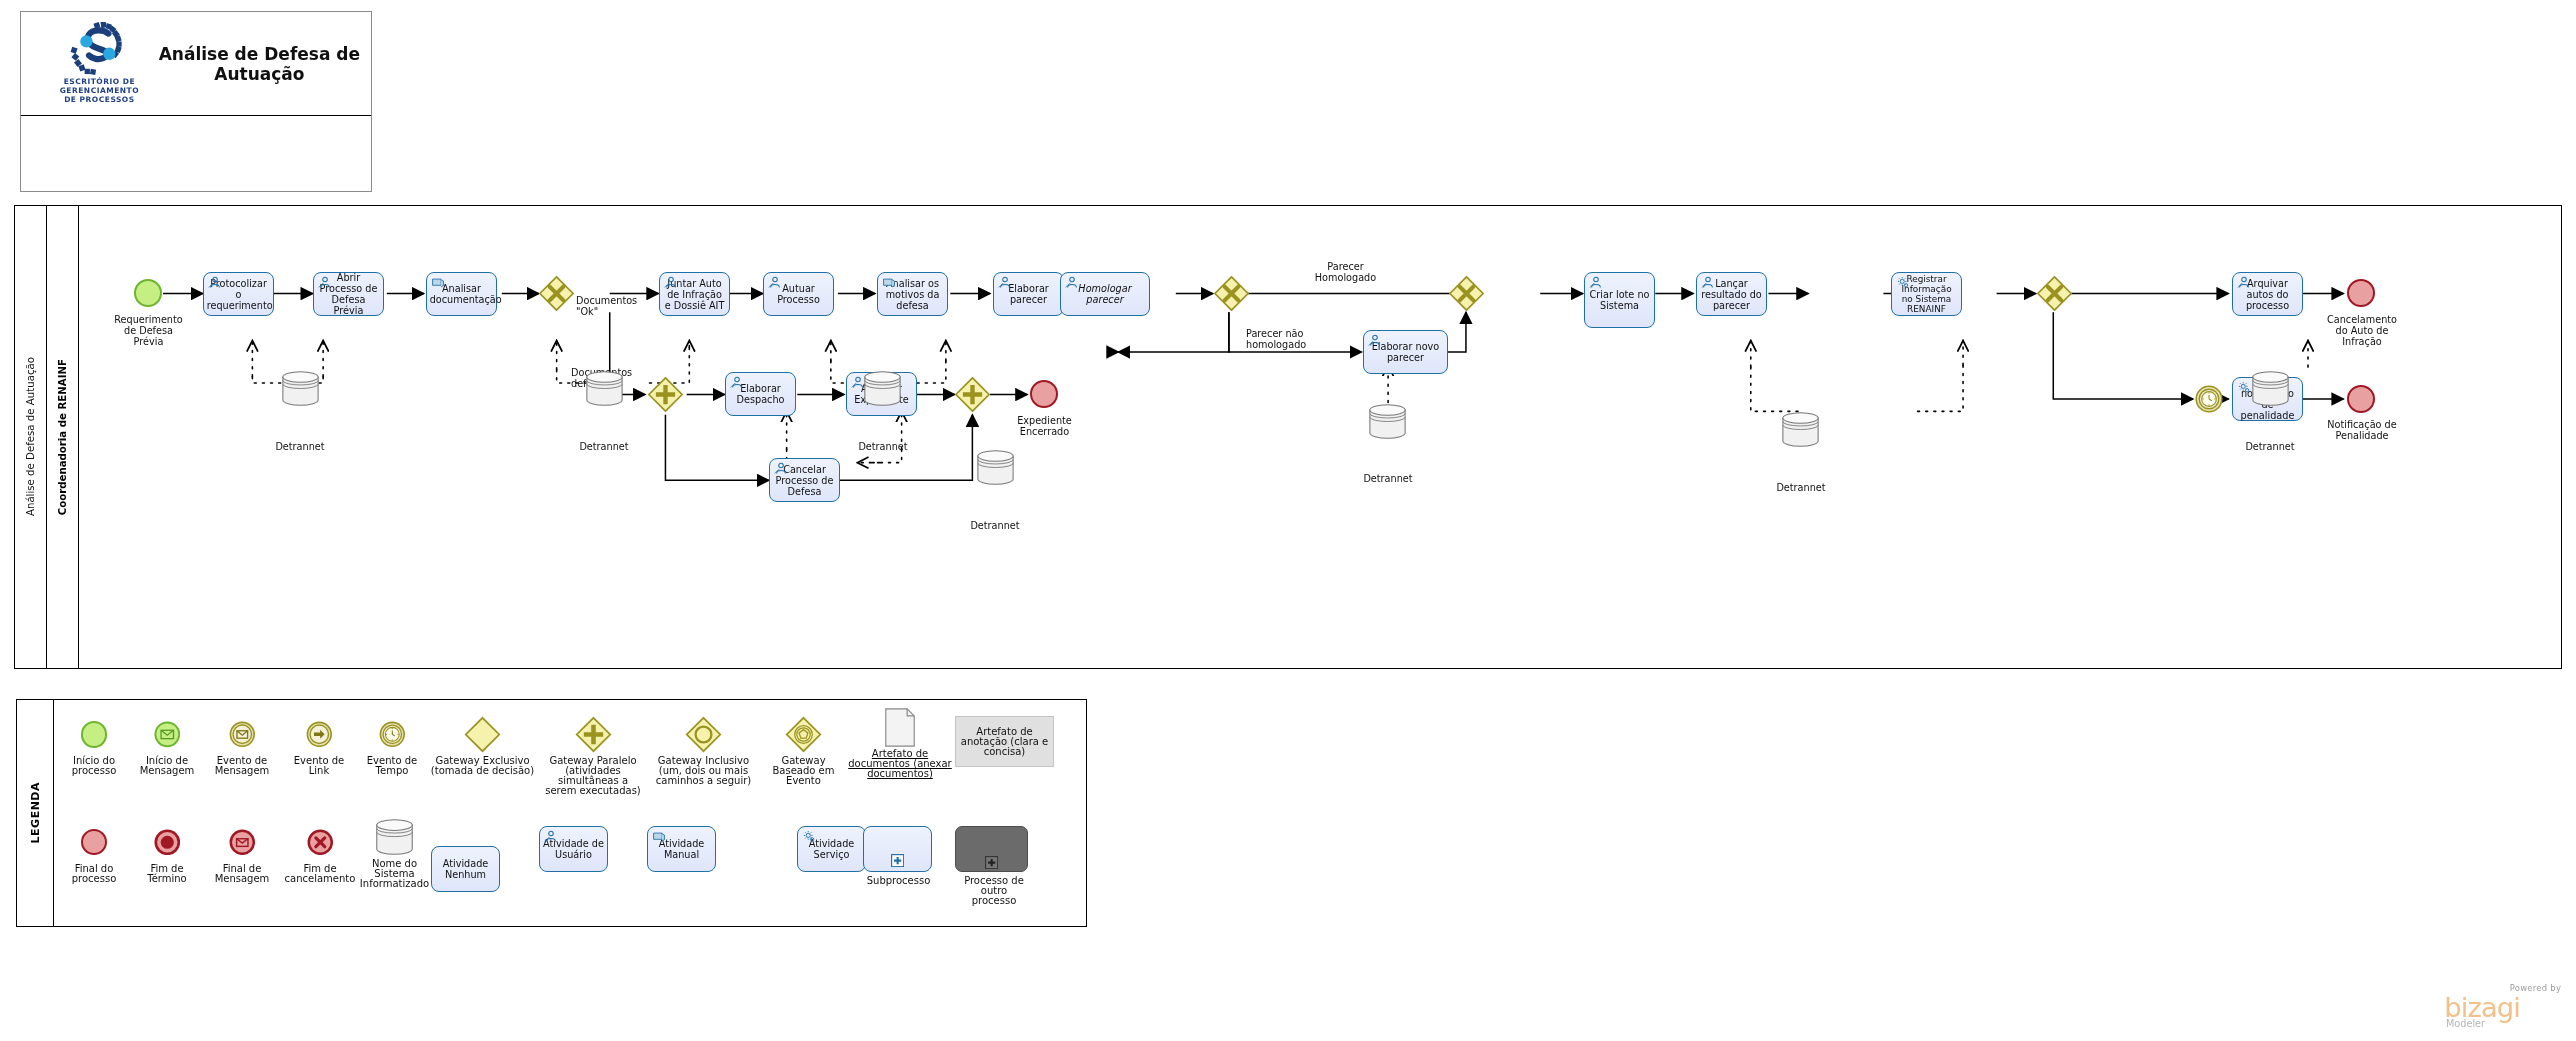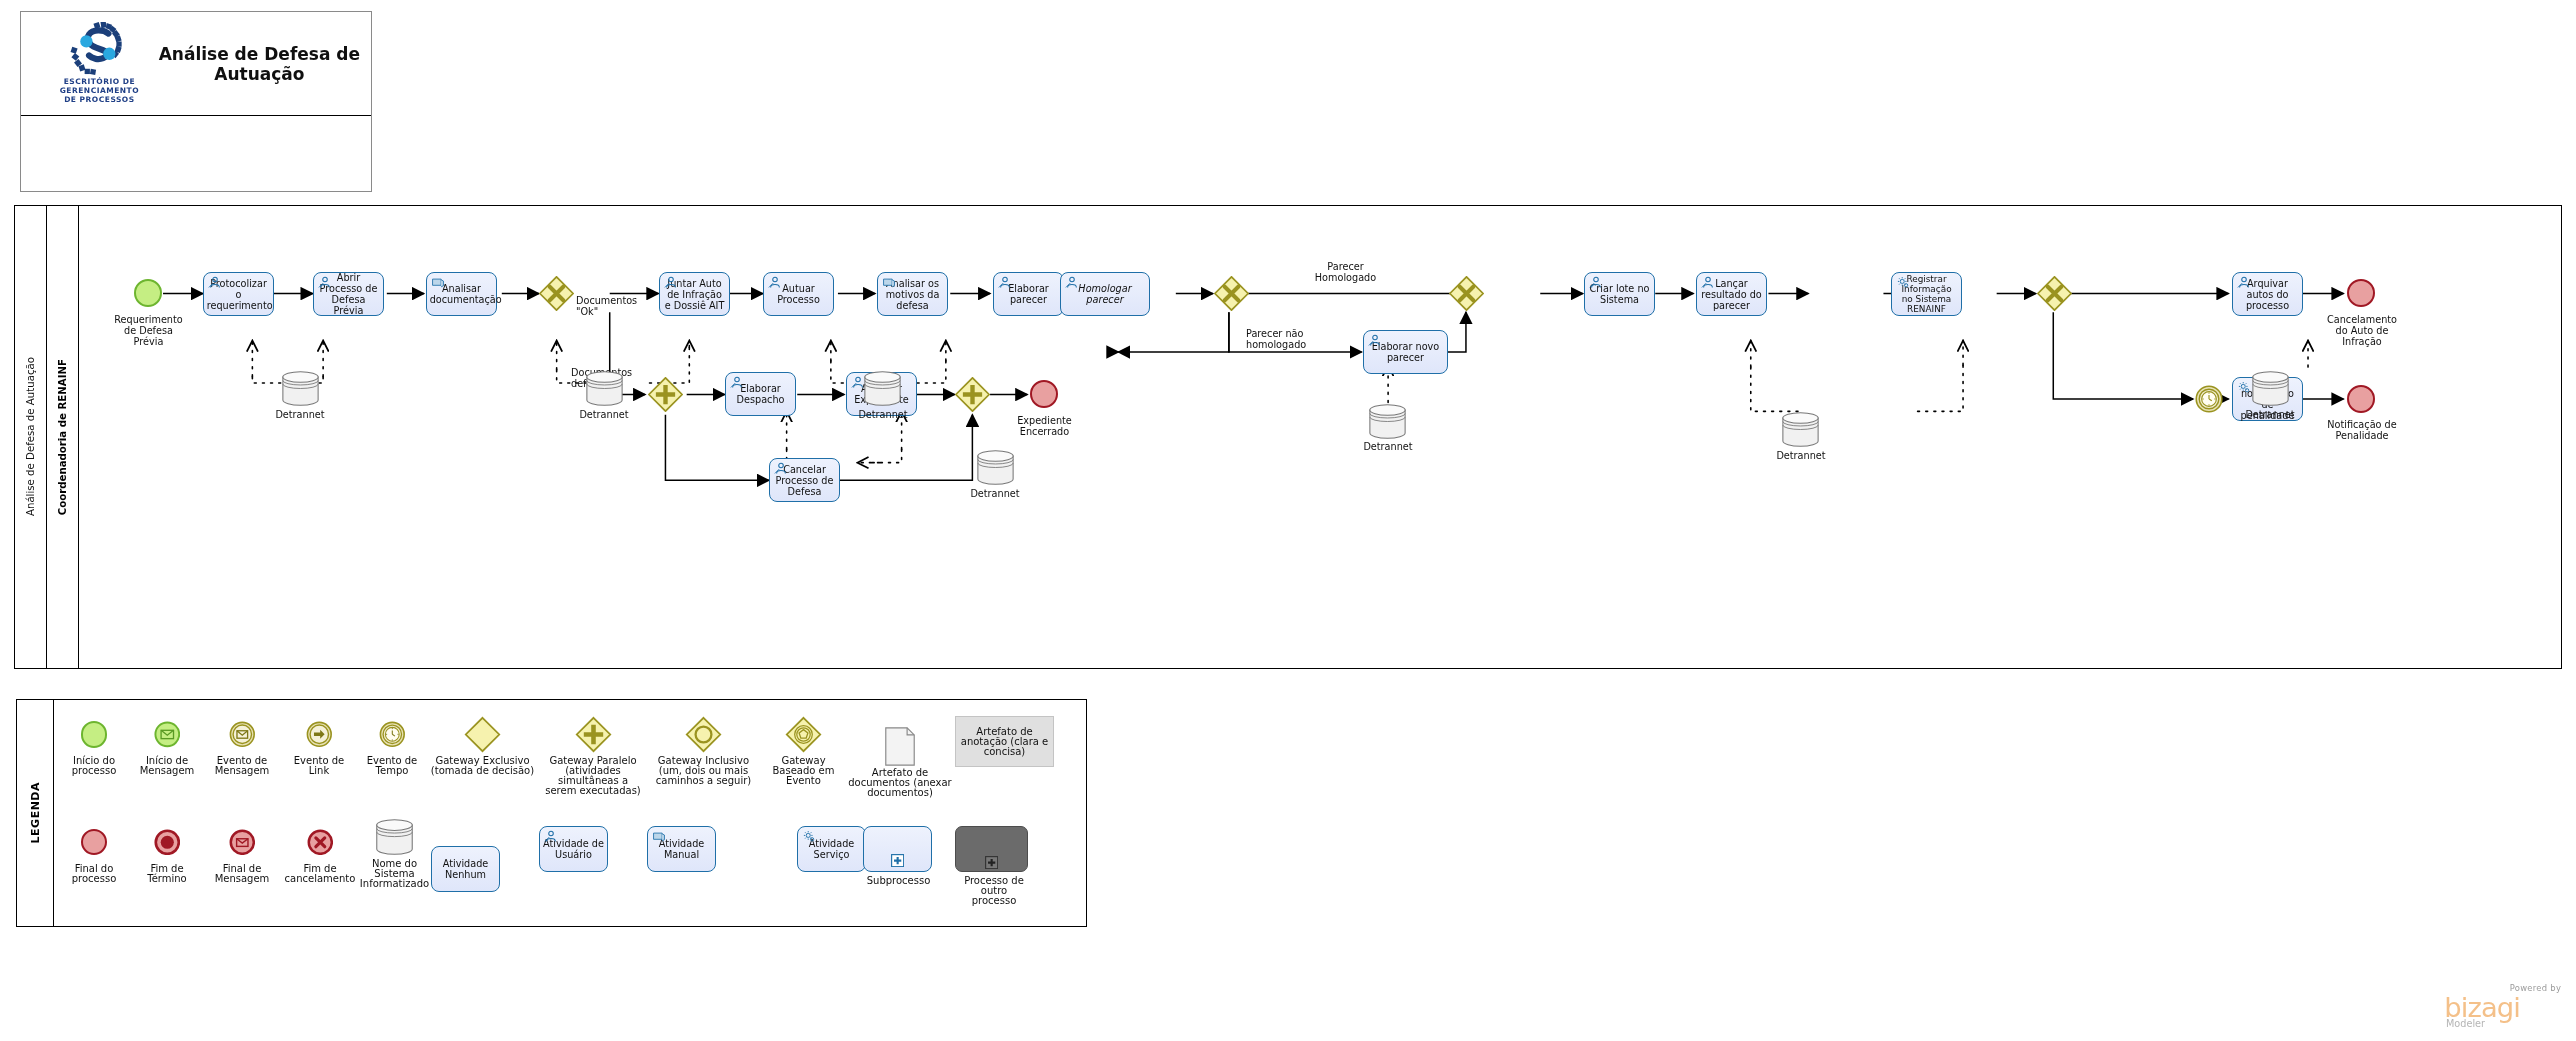--- a/index.html
+++ b/index.html
@@ -69,21 +69,21 @@
     font-size:9.7px; line-height:11px; color:#111; padding:1.8px 2.7px;
   }
   .task .tlabel{ display:block; width:100%; }
   .task-ico{ position:absolute; left:3.5px; top:2.7px; width:14px; height:12.4px; }
 
   .gw{ position:absolute; width:35px; height:35px; }
   .ev{ position:absolute; border-radius:50%; }
 
   .datastore{ position:absolute; width:41px; height:37px; }
   .ds-label{
-    position:absolute; text-align:center; font-size:9.7px; color:#111; white-space:nowrap;
+    position:absolute; text-align:center; font-size:9.7px; color:#111; white-space:nowrap;margin-top:32px;
   }
   .evt-label{
     position:absolute; text-align:center; font-size:9.7px; line-height:11px; color:#111;
   }
   .flow-label{
     position:absolute; font-size:9.7px; line-height:11px; color:#111;
   }
   svg.wires{ position:absolute; left:0; top:0; width:100%; height:100%; overflow:visible; }
 
   
@@ -355,21 +355,21 @@
         <path d="M1 13 L6 8" fill="none" stroke="#1f6fa8" stroke-width="1"></path>
       </svg>
       <span class="tlabel">Elaborar novo parecer</span>
     </div>
 
     <svg class="gw" style="left:1370px;top:70px;" viewBox="0 0 40 40">
       <path d="M20 1 L39 20 L20 39 L1 20 Z" fill="#f6f2ae" stroke="#9a9320" stroke-width="2"></path>
       <path d="M12 12 L28 28 M28 12 L12 28" stroke="#9a9320" stroke-width="4.6" stroke-linecap="round"></path>
     </svg>
 
-    <div class="task" style="left:1505px;top:66px;width:71px;height:44px;">
+    <div class="task" style="left:1505px;top:66px;width:71px;height:56px;">
       <svg class="task-ico" viewBox="0 0 16 14">
         <circle cx="8" cy="4" r="2.6" fill="none" stroke="#1f6fa8" stroke-width="1.2"></circle>
         <path d="M3 13 C3 8.6 13 8.6 13 13" fill="none" stroke="#1f6fa8" stroke-width="1.2"></path>
         <path d="M1 13 L6 8" fill="none" stroke="#1f6fa8" stroke-width="1"></path>
       </svg>
       <span class="tlabel">Criar lote no Sistema</span>
     </div>
 
     <div class="task" style="left:1617px;top:66px;width:71px;height:44px;">
       <svg class="task-ico" viewBox="0 0 16 14">
@@ -629,21 +629,21 @@
       <svg width="37" height="37" viewBox="0 0 42 42">
         <path d="M21 2 L40 21 L21 40 L2 21 Z" fill="#f6f2ae" stroke="#9a9320" stroke-width="2"></path>
         <circle cx="21" cy="21" r="10" fill="none" stroke="#9a9320" stroke-width="1.4"></circle>
         <circle cx="21" cy="21" r="7.6" fill="none" stroke="#9a9320" stroke-width="1.4"></circle>
         <path d="M21 15.5 L26 19.2 L24 25.2 L18 25.2 L16 19.2 Z" fill="none" stroke="#9a9320" stroke-width="1.5"></path>
       </svg>
     </div>
     <div class="lg-cap"><span>Gateway<br>Baseado em<br>Evento</span></div>
   </div>
 
-  <div class="lg-item" style="left:829px;top:24px;width:108px;">
+  <div class="lg-item" style="left:829px;top:5px;width:108px;text-decoration:underline;">
     <div class="lg-glyph">
       <svg width="32" height="41" viewBox="0 0 36 46">
         <path d="M2 2 h24 l8 8 v34 h-32 z" fill="#f3f3f3" stroke="#888" stroke-width="1.3"></path>
         <path d="M26 2 v8 h8" fill="none" stroke="#888" stroke-width="1.3"></path>
       </svg>
     </div>
     <div class="lg-cap"><span>Artefato de<br>documentos (anexar<br>documentos)</span></div>
   </div>
 
   <div class="lg-item" style="left:938px;top:16px;width:108px;">

